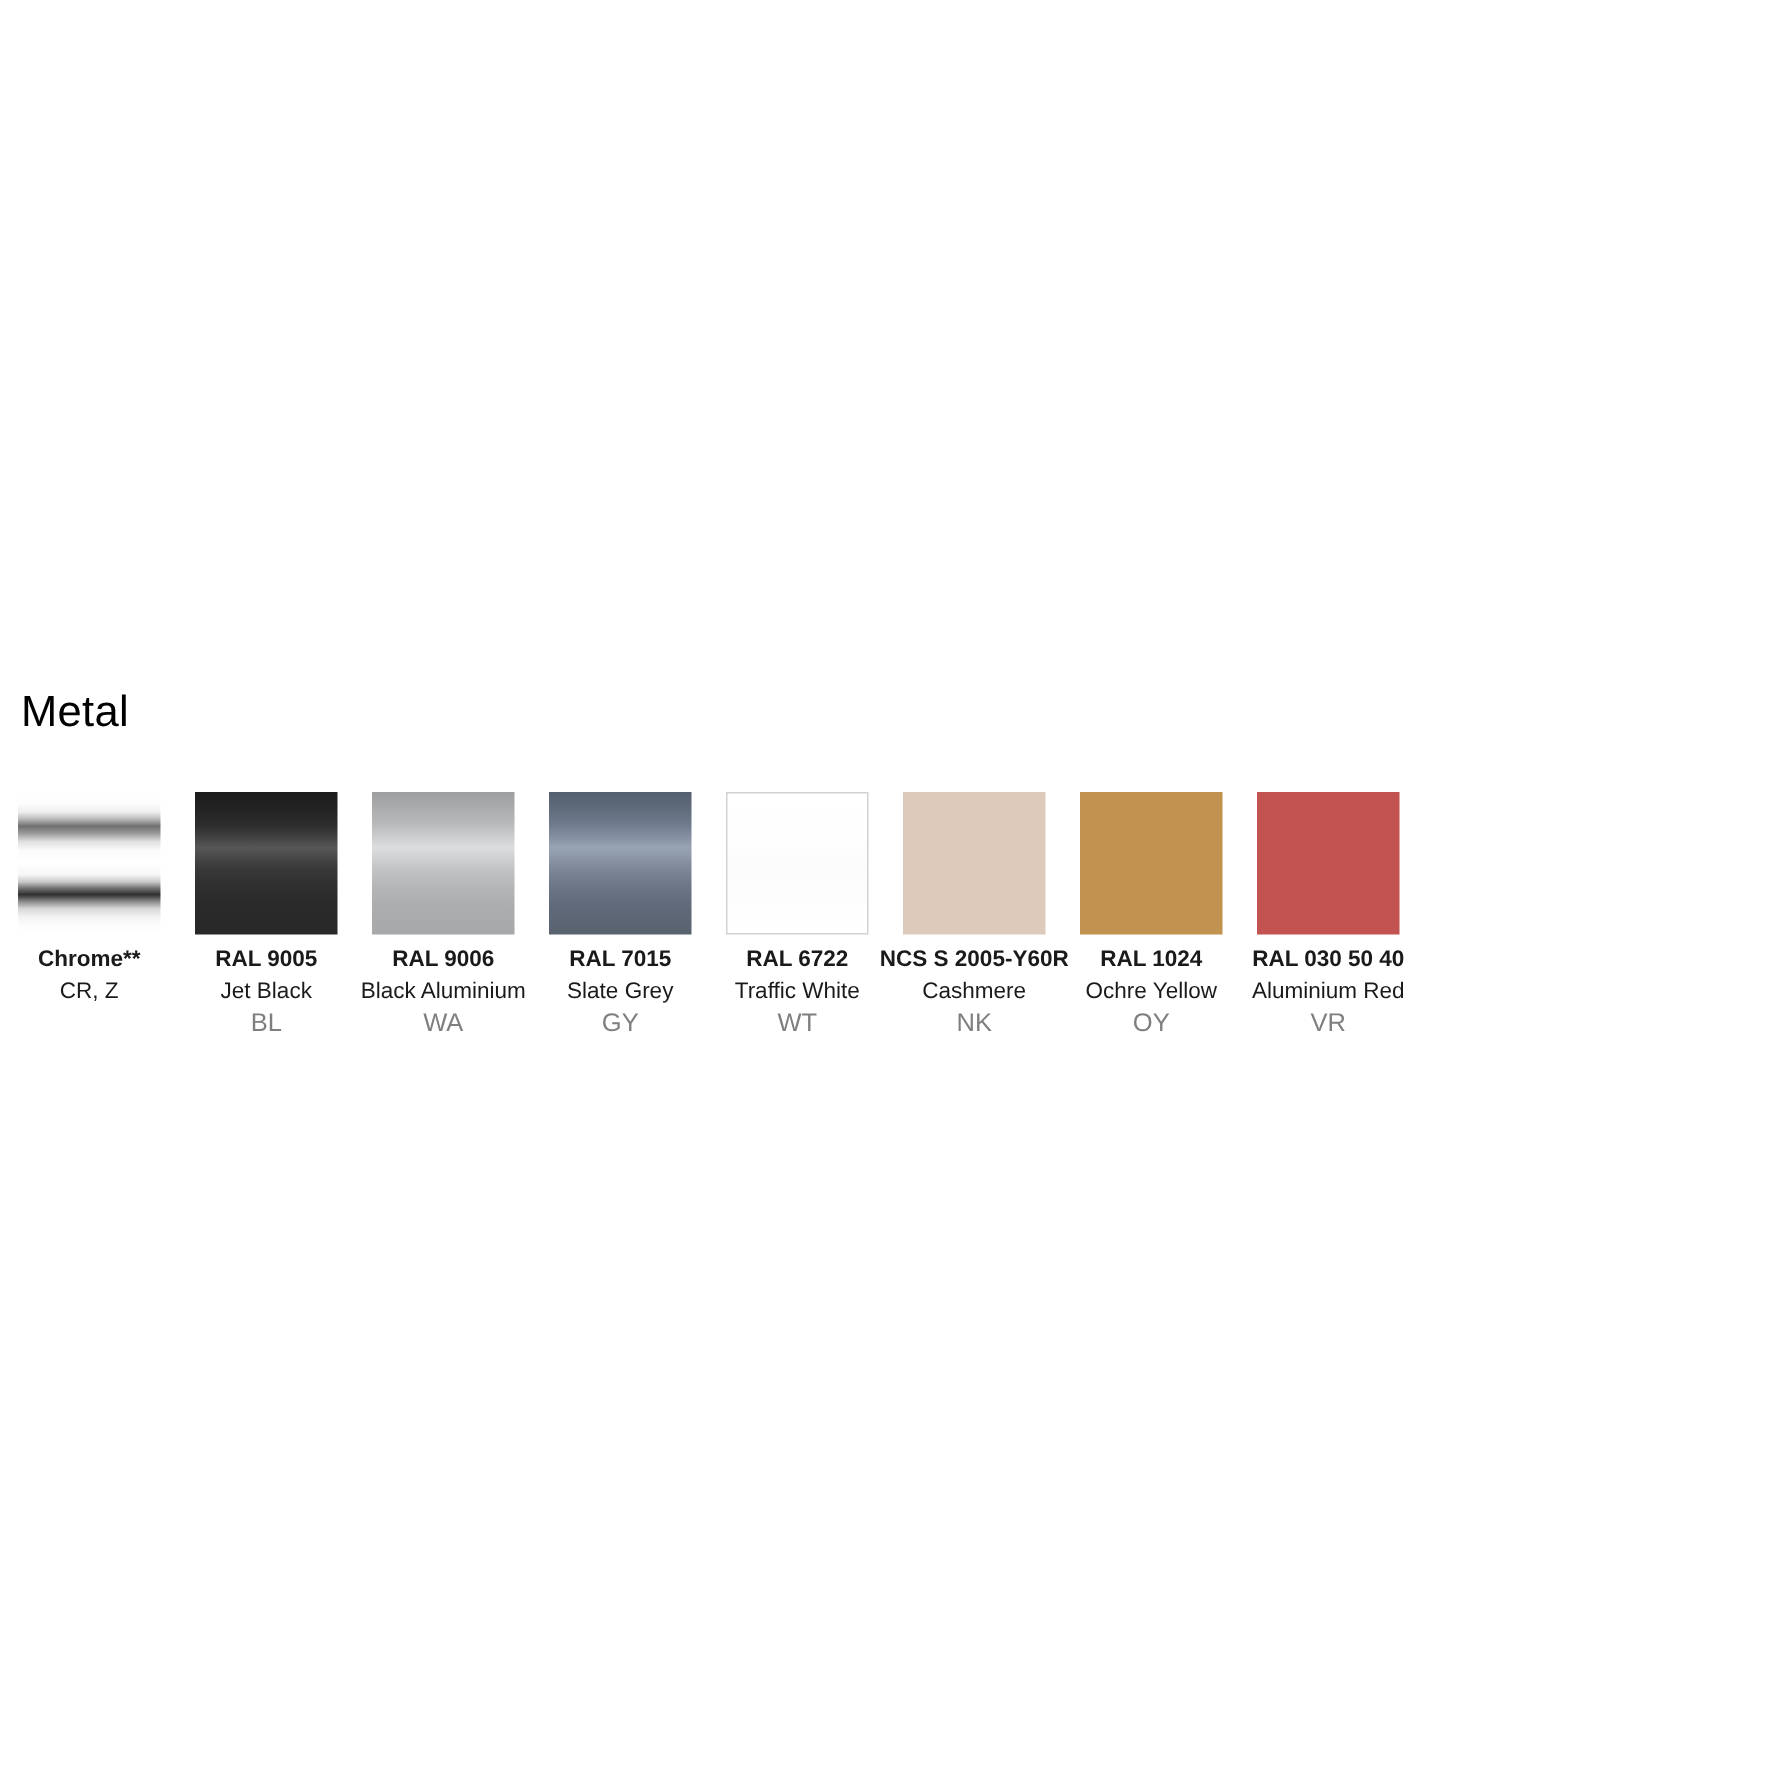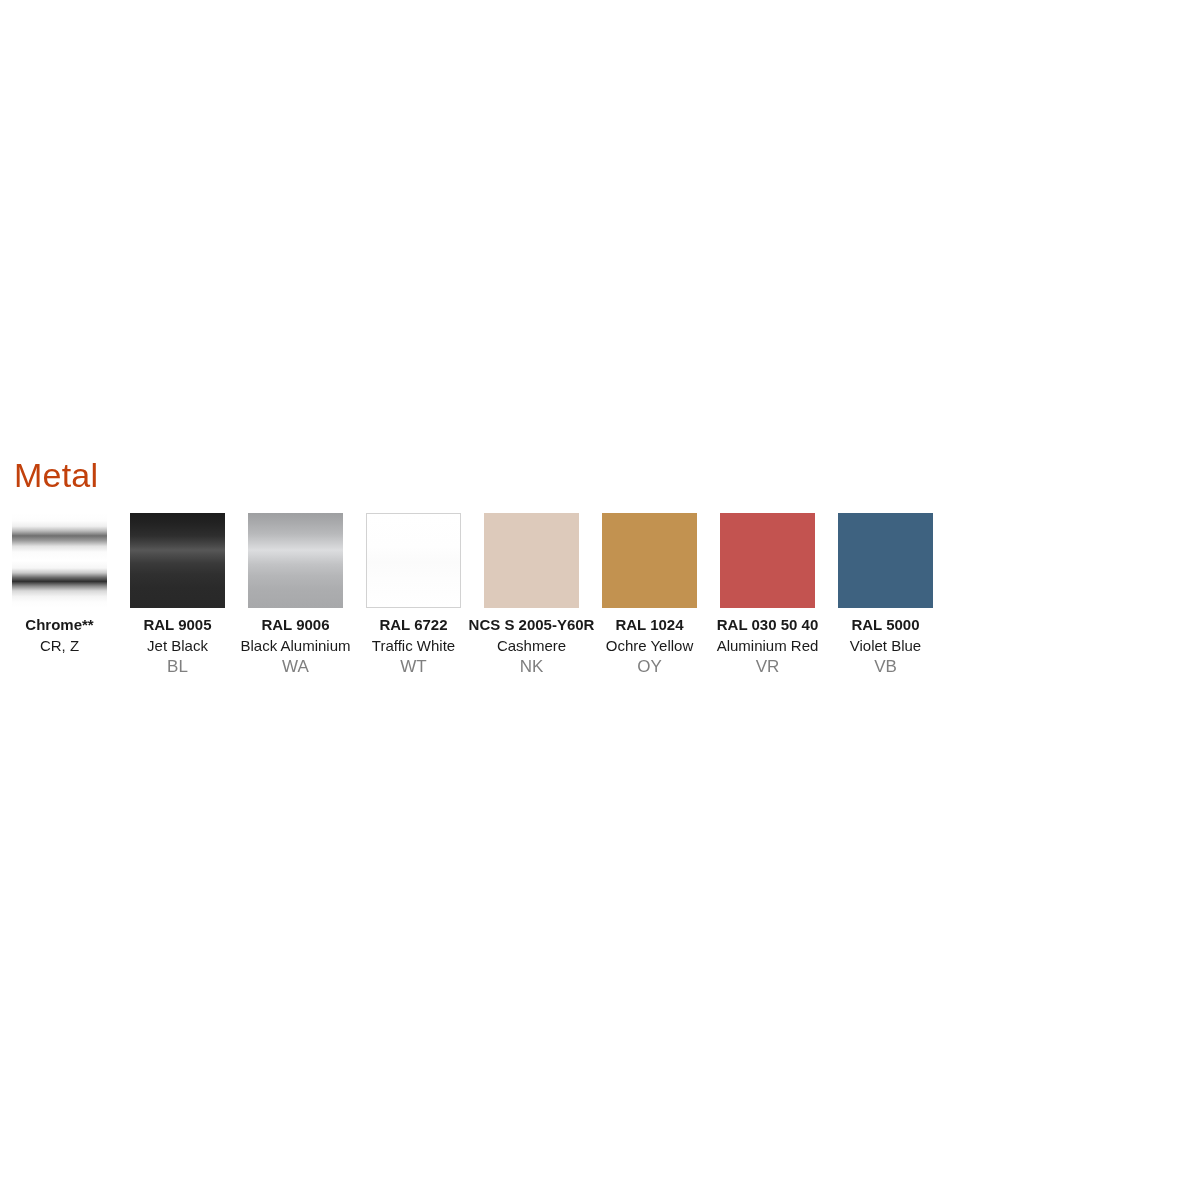--- a/index.html
+++ b/index.html
@@ -22,25 +22,25 @@
   #palette-block {
     position: absolute;
     left: 0;
     top: 455px;
     width: 1179px;
   }
 
   
   .section-title {
     font-family: "Liberation Sans", sans-serif;
-    font-size: 34px;
+    font-size: 29px;
     font-weight: 300;
     letter-spacing: 0.2px;
-    color: #c2410c;
-    margin: 0 0 18px 14px;
+    color: #000000;
+    margin: 0 0 33px 14px;
     line-height: 40px;
   }
 
   
   .swatch-row {
     display: flex;
     align-items: flex-start;
     padding-left: 12px;
     box-sizing: border-box;
   }
@@ -198,20 +198,28 @@
       </div>
       <div class="swatch-cell">
         <div class="chip chip-whitealu"></div>
         <div class="labels">
           <div class="label-code">RAL 9006</div>
           <div class="label-name">Black Aluminium</div>
           <div class="label-abbr">WA</div>
         </div>
       </div>
       <div class="swatch-cell">
+        <div class="chip chip-slategrey"></div>
+        <div class="labels">
+          <div class="label-code">RAL 7015</div>
+          <div class="label-name">Slate Grey</div>
+          <div class="label-abbr">GY</div>
+        </div>
+      </div>
+      <div class="swatch-cell">
         <div class="chip bordered chip-trafficwhite"></div>
         <div class="labels">
           <div class="label-code">RAL 6722</div>
           <div class="label-name">Traffic White</div>
           <div class="label-abbr">WT</div>
         </div>
       </div>
       <div class="swatch-cell">
         <div class="chip" style="background-color: rgb(221, 202, 187);"></div>
         <div class="labels">
@@ -229,23 +237,15 @@
         </div>
       </div>
       <div class="swatch-cell">
         <div class="chip" style="background-color: rgb(195, 83, 80);"></div>
         <div class="labels">
           <div class="label-code">RAL 030 50 40</div>
           <div class="label-name">Aluminium Red</div>
           <div class="label-abbr">VR</div>
         </div>
       </div>
-      <div class="swatch-cell">
-        <div class="chip" style="background-color: rgb(62, 98, 128);"></div>
-        <div class="labels">
-          <div class="label-code">RAL 5000</div>
-          <div class="label-name">Violet Blue</div>
-          <div class="label-abbr">VB</div>
-        </div>
-      </div>
     </div>
 
 </div>
 
 </body></html>

